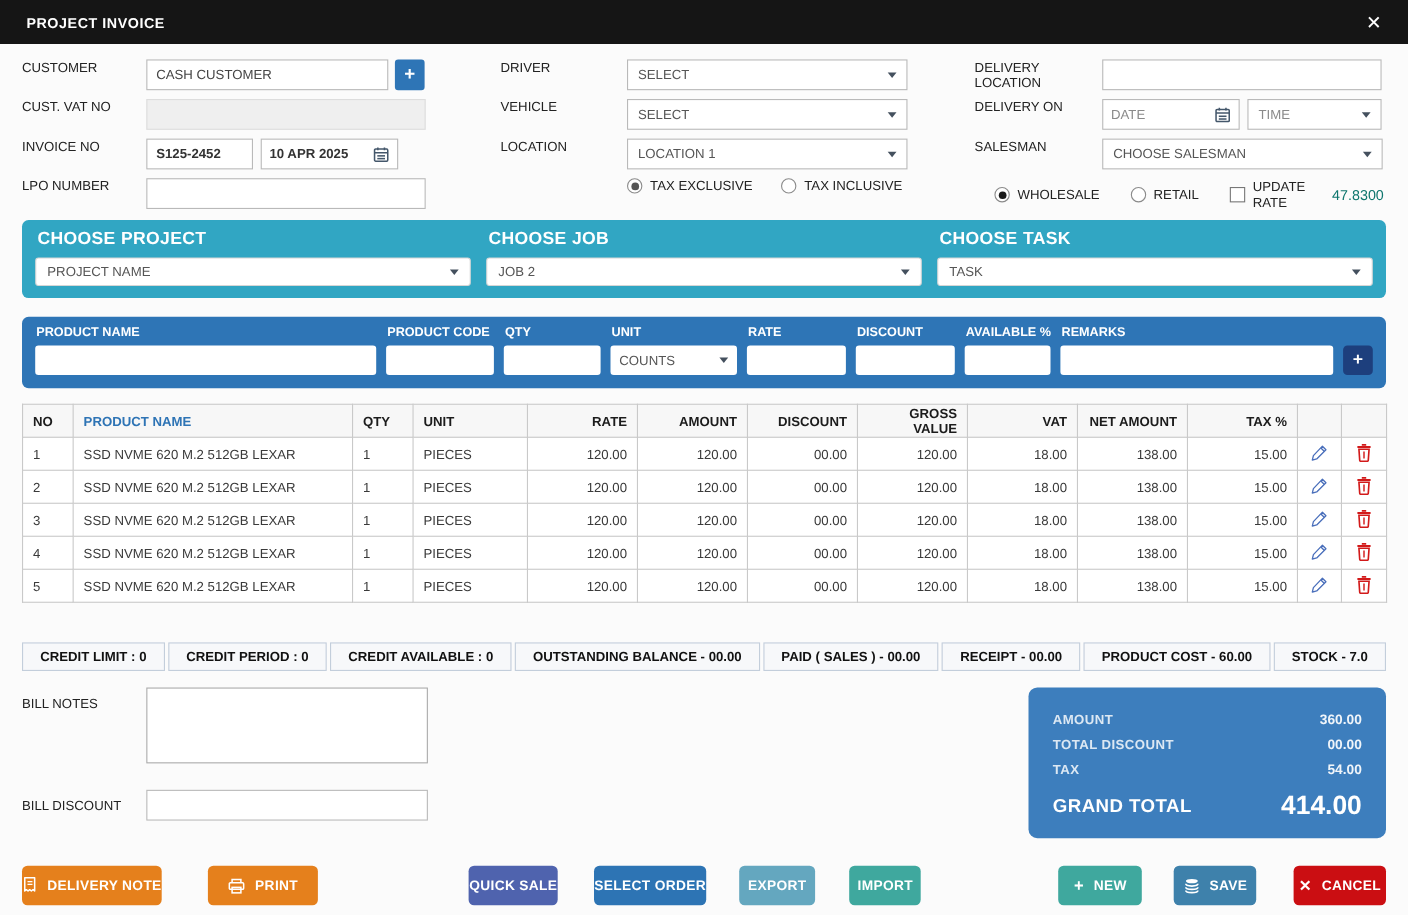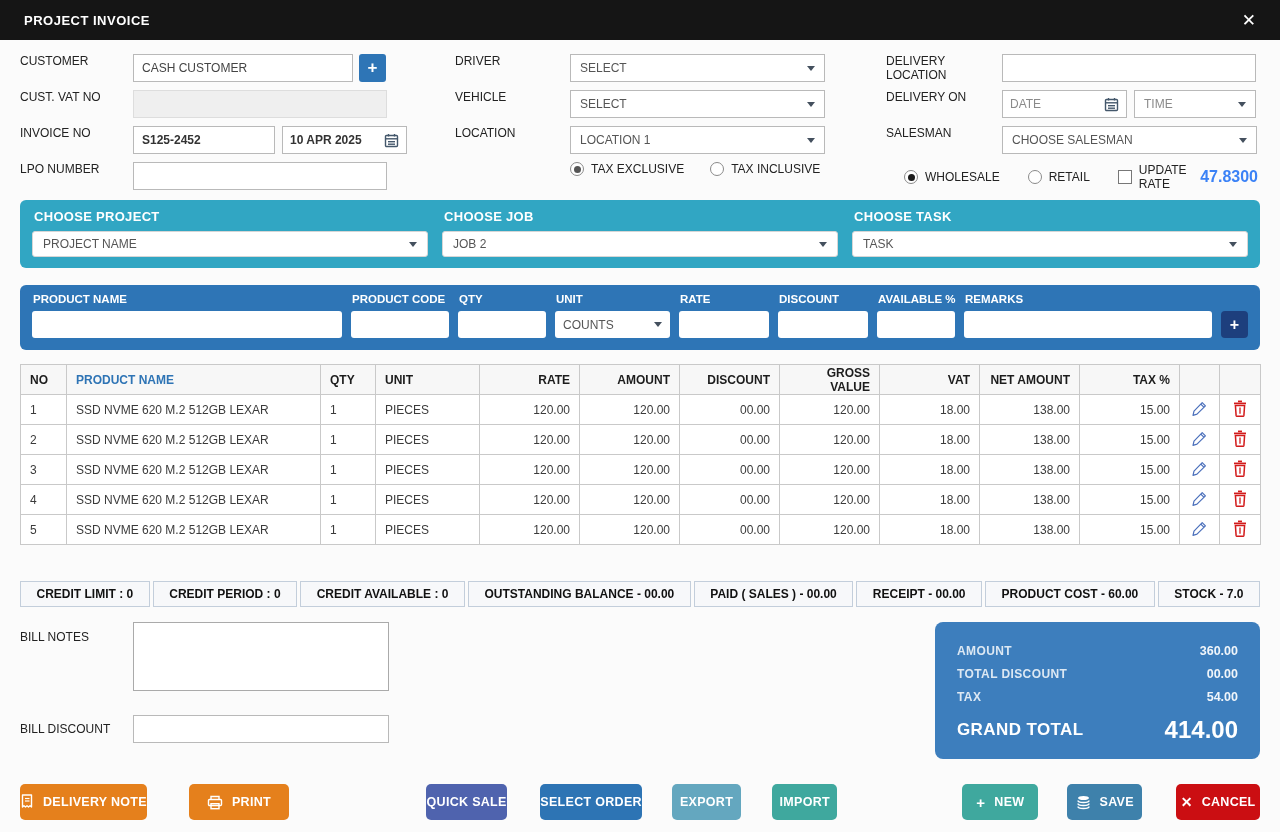--- a/index.html
+++ b/index.html
@@ -29,21 +29,21 @@
   .flabel { font-size: 12px; color: #222; flex: none; }
   .fcol1 .flabel { width: 113px; }
   .fcol2 .flabel { width: 115px; }
   .fcol3 .flabel { width: 116px; }
   .inp {
     height: 28px; border: 1px solid #b9b9b9; background: #fff;
     font: 12px "Liberation Sans", sans-serif; color: #444; padding: 0 8px;
     outline: none;
   }
   .inp.gray { background: #efefef; border-color: #ddd; }
-  .w220 { width: 220px; } .w254 { width: 254px; } .w122 { width: 142px; }
+  .w220 { width: 220px; } .w254 { width: 254px; } .w122 { width: 97px; }
   .plusbtn {
     width: 27px; height: 28px; margin-left: 6px; border: none; border-radius: 3px;
     background: #2e75b6; color: #fff; font-size: 17px; font-weight: bold;
     display: inline-flex; align-items: center; justify-content: center; cursor: pointer;
   }
   .datebox {
     width: 125px; height: 28px; border: 1px solid #b9b9b9; background: #fff;
     display: inline-flex; align-items: center; justify-content: space-between;
     padding: 0 7px; margin-left: 7px;
   }
@@ -72,29 +72,29 @@
   .checkbox {
     width: 14px; height: 14px; border: 1px solid #777; background: #fff;
     display: inline-block; flex: none; cursor: pointer;
   }
   .optlbl { margin-left: 7px; color: #222; }
   .opt { display: inline-flex; align-items: center; }
   .taxrow { margin-left: 115px; gap: 26px; display: flex; }
   .pricerow { display: flex; align-items: center; padding-left: 18px; }
   .pricerow .opt + .opt { margin-left: 28px; }
   .pricerow .chk { margin-left: 30px; }
-  .ratevalue { margin-left: auto; font-weight: bold; font-size: 16px; color: #3b82f6; padding-right: 2px; }
+  .ratevalue { margin-left: auto; font-weight: normal; font-size: 13px; color: #0f766e; padding-right: 2px; }
 
   
   .projectbar {
     margin: 2px 20px 0 20px; background: #31a6c3; border-radius: 6px;
     padding: 9px 12px 11px 12px; display: flex; gap: 14px;
   }
   .pgroup { flex: 1; }
-  .pgroup .plabel { color: #fff; font-weight: bold; font-size: 13px; margin: 0 0 7px 2px; letter-spacing: .3px; }
+  .pgroup .plabel { color: #fff; font-weight: bold; font-size: 16px; margin: 0 0 7px 2px; letter-spacing: .3px; }
   .pselect {
     height: 26px; background: #fff; border-radius: 3px; border: 1px solid #d6d6d6;
     display: flex; align-items: center; justify-content: space-between;
     padding: 0 10px; color: #555; cursor: pointer;
   }
 
   
   .productbar {
     margin: 17px 20px 0 20px; background: #2e75b6; border-radius: 6px;
     padding: 8px 12px 12px 12px; display: flex; gap: 9px; align-items: flex-end;

